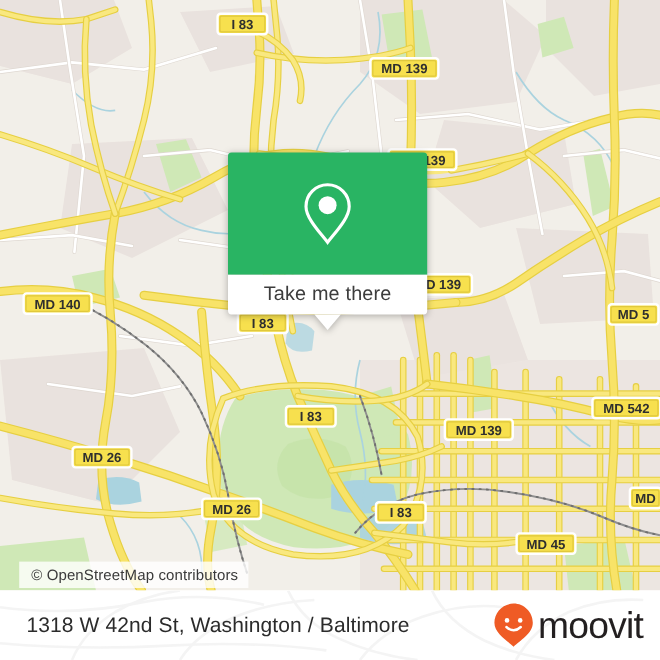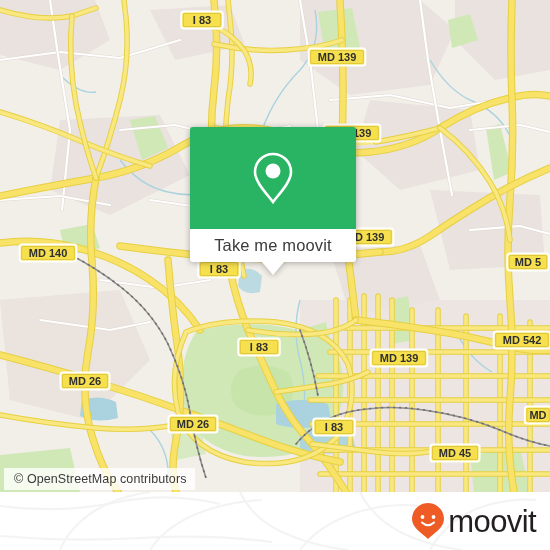--- a/index.html
+++ b/index.html
@@ -26,21 +26,21 @@
     width: 550px;
     height: 492px;
     overflow: hidden;
     background: #f2efe9;
   }
   #map-svg { display: block; }
 
   
   #attrib {
     position: absolute;
-    left: 4px;
+    left: 16px;
     top: 468px;
     height: 22px;
     padding: 0 8px 0 10px;
     display: flex;
     align-items: center;
     background: rgba(255,255,255,0.80);
     font-size: 12.5px;
     color: #3a3a3a;
     letter-spacing: 0.1px;
     white-space: nowrap;
@@ -437,38 +437,39 @@
     </div>
   </div>
 
   <div id="popup">
     <div id="popup-green" style="background: rgb(41, 180, 99);">
       <svg id="popup-pin" width="46" height="56" viewBox="0 0 46 56">
         <path d="M23 4 C13 4 5 12 5 22 C5 32 17 44 23 52 C29 44 41 32 41 22 C41 12 33 4 23 4 Z" fill="none" stroke="#ffffff" stroke-width="2.6"></path>
         <circle cx="23" cy="21" r="7.5" fill="#ffffff"></circle>
       </svg>
     </div>
-    <div id="popup-label">Take me moovit</div>
+    <div id="popup-label">Take me there</div>
     <div id="popup-tail"></div>
   </div>
 
   <div id="footer">
     <svg id="footer-watermark" width="550" height="58" viewBox="0 0 550 58">
       <g fill="none" stroke="#e9e9e9" stroke-width="2.2">
         <path d="M0 14 Q60 22 118 10 Q170 0 220 12"></path>
         <path d="M60 58 Q70 34 96 18 Q120 4 150 0"></path>
         <path d="M150 58 Q164 36 196 22 Q226 10 262 8"></path>
         <path d="M300 58 Q318 34 352 22 Q386 10 420 14"></path>
         <path d="M430 58 Q444 32 474 18 Q502 6 536 8"></path>
         <path d="M240 0 Q252 26 282 40 Q312 54 348 58"></path>
         <path d="M360 0 Q372 26 404 42 Q430 54 462 58"></path>
         <path d="M0 44 Q70 50 140 46 Q210 42 272 50"></path>
       </g>
     </svg>
 
+    <div id="address">1318 W 42nd St, Washington / Baltimore</div>
 
     <div id="brand">
       <svg width="34" height="38" viewBox="0 0 34 38">
         <path d="M17 1 C8.2 1 1 8.2 1 17 C1 26 12 32 17 37 C22 32 33 26 33 17 C33 8.2 25.8 1 17 1 Z" fill="#ef5b25"></path>
         <circle cx="11.5" cy="15" r="1.9" fill="#ffffff"></circle>
         <circle cx="22.5" cy="15" r="1.9" fill="#ffffff"></circle>
         <path d="M11 20.5 Q17 26 23 20.5" fill="none" stroke="#ffffff" stroke-width="2" stroke-linecap="round"></path>
       </svg>
       <span id="brand-text">moovit</span>
     </div>

